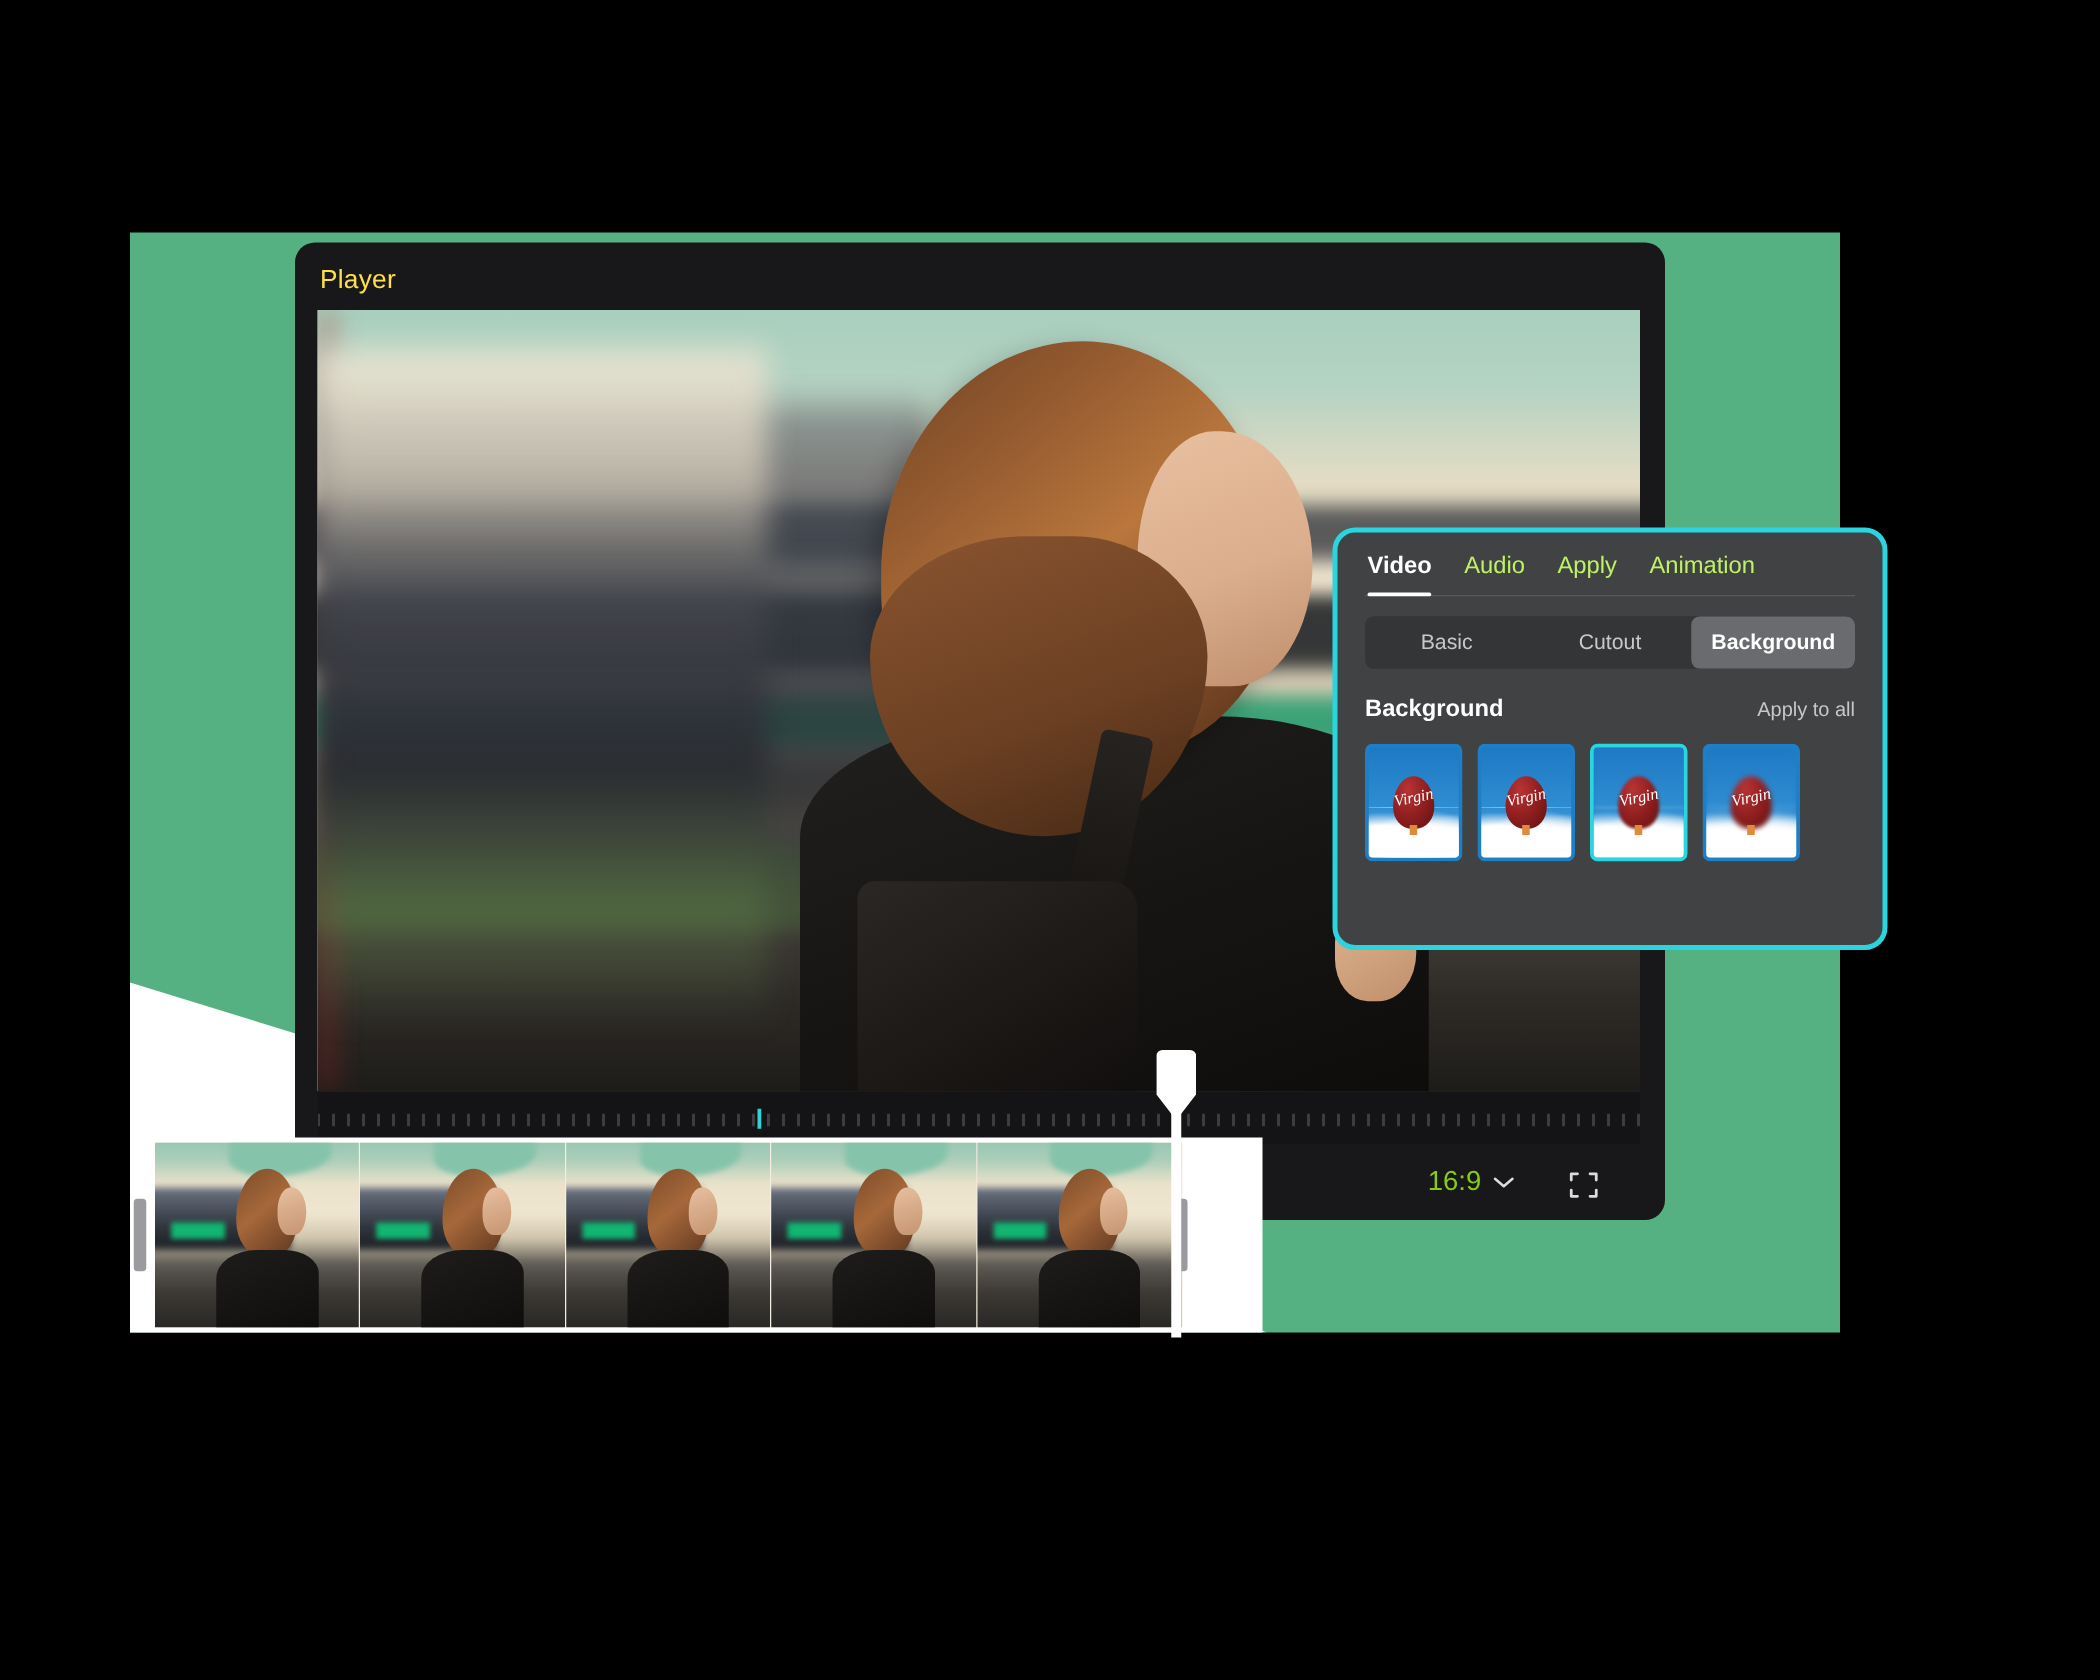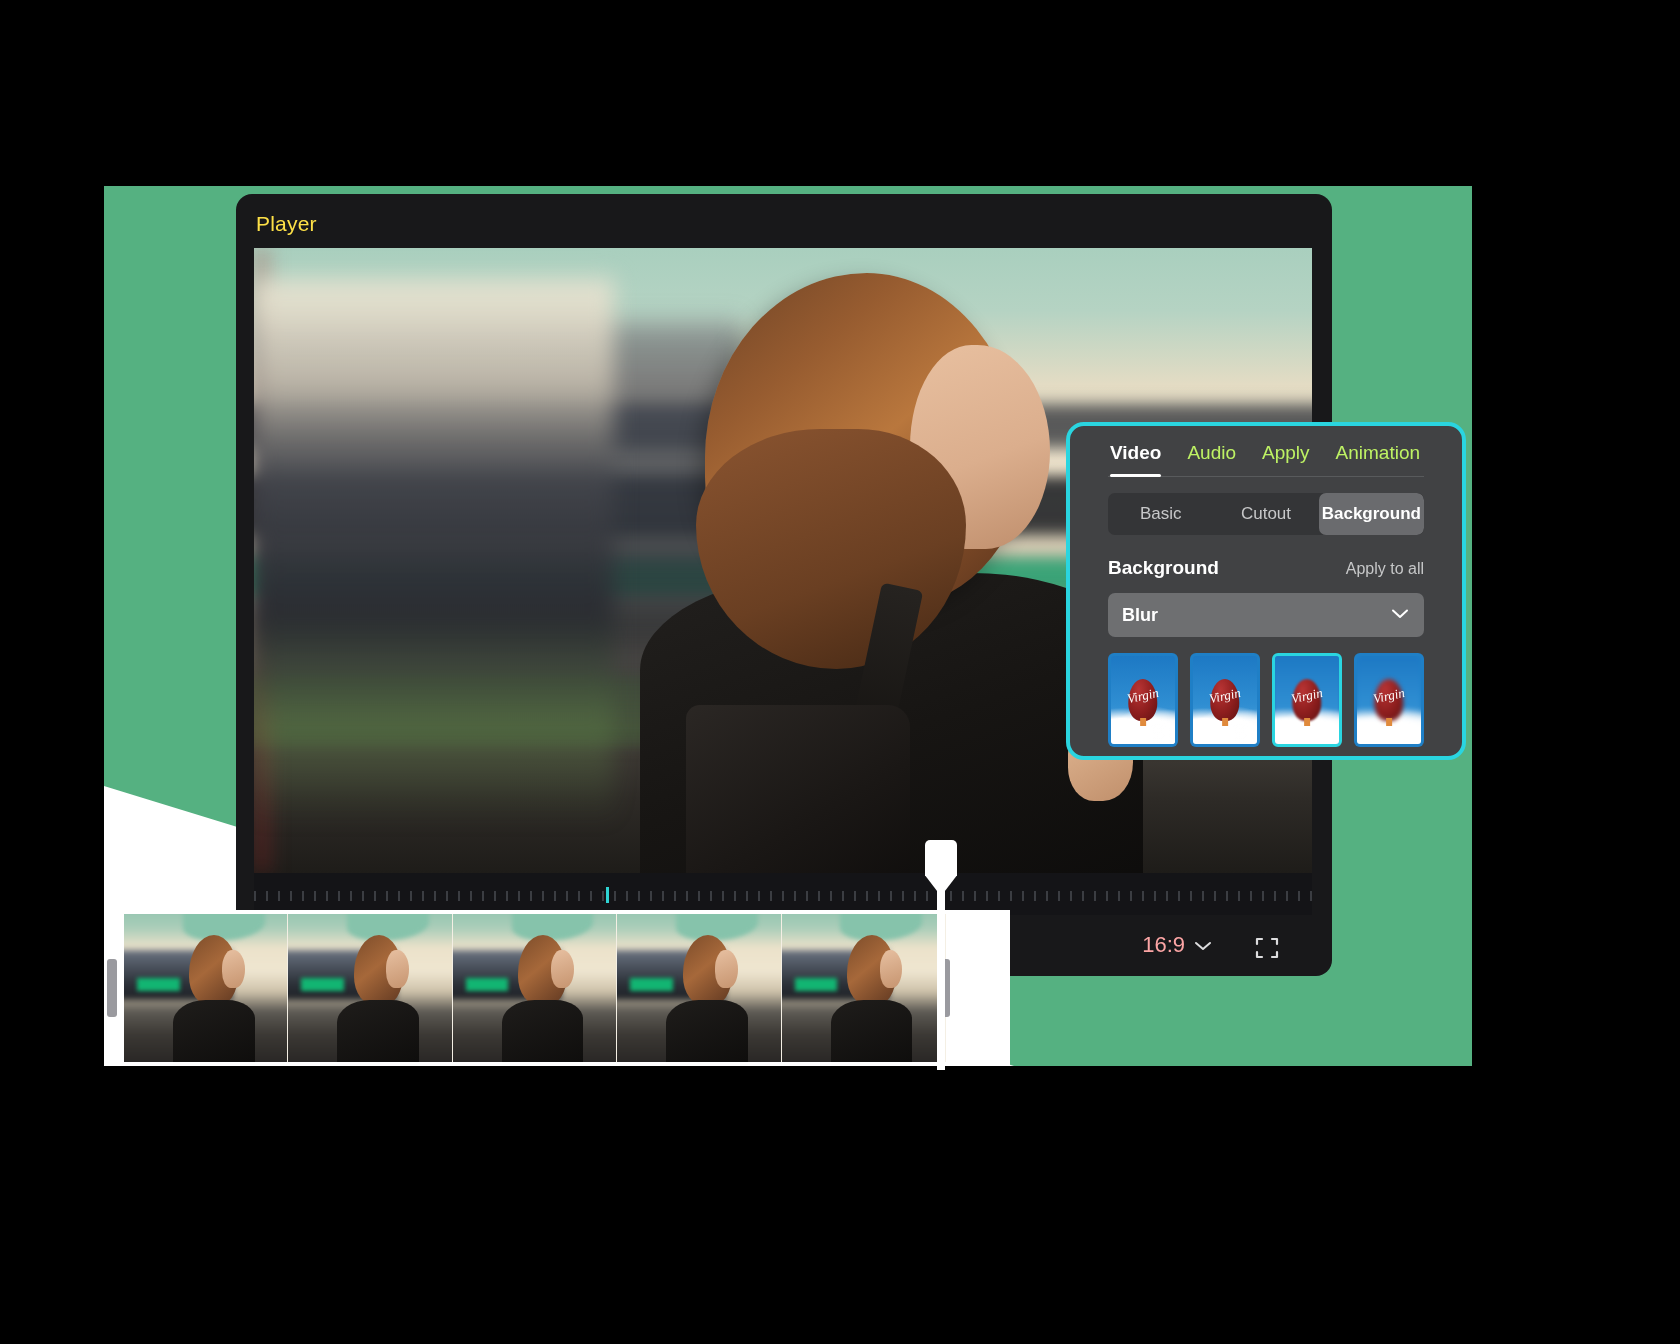--- a/index.html
+++ b/index.html
@@ -140,21 +140,21 @@
   }
 
   
   .player-bottombar {
     position: absolute; left: 0; bottom: 0;
     width: 100%; height: 60px;
   }
   .ratio-control {
     position: absolute; right: 120px; top: 16px;
     display: flex; align-items: center; gap: 9px;
-    color: #fca5a5; font-size: 22px;
+    color: #84cc16; font-size: 22px;
   }
   .chev-down { display: inline-block; }
   .fullscreen-btn {
     position: absolute; right: 52px; top: 19px;
     width: 26px; height: 26px;
   }
 
   
   .filmstrip-wrap {
     position: absolute;
@@ -239,25 +239,25 @@
   .pin-stem {
     position: absolute; left: 12px; top: 48px;
     width: 8px; height: 182px;
     background: #fff;
   }
 
   
   .props-panel {
     position: absolute;
     left: 1066px; top: 422px;
-    width: 400px; height: 338px;
+    width: 444px; height: 338px;
     background: #414244;
     border: 4px solid #2ad5e0;
     border-radius: 18px;
-    padding: 0 38px;
+    padding: 0 22px;
   }
   .tabs-row {
     display: flex; gap: 26px;
     padding: 16px 2px 0 2px;
     border-bottom: 1px solid #585a5c;
   }
   .tab {
     font-size: 19px; color: #bef264;
     padding-bottom: 12px;
     position: relative;
@@ -469,28 +469,20 @@
       <div class="seg">Basic</div>
       <div class="seg">Cutout</div>
       <div class="seg active">Background</div>
     </div>
 
     <div class="section-head">
       <div class="section-title">Background</div>
       <div class="apply-all">Apply to all</div>
     </div>
 
-    <div class="dropdown">
-      <span class="dropdown-value">Blur</span>
-      <span>
-        <svg width="20" height="13" viewBox="0 0 20 13" fill="none">
-          <path d="M3 3.5 L10 10 L17 3.5" stroke="#ffffff" stroke-width="2" stroke-linecap="round" stroke-linejoin="round"></path>
-        </svg>
-      </span>
-    </div>
 
     <div class="thumb-row">
       <div class="thumb">
         <div class="th-sky"></div>
           <div class="th-clouds"></div>
         <div class="th-balloon"></div>
           <div class="th-basket"></div>
         <div class="th-mark">Virgin</div>
       </div>
       <div class="thumb">

